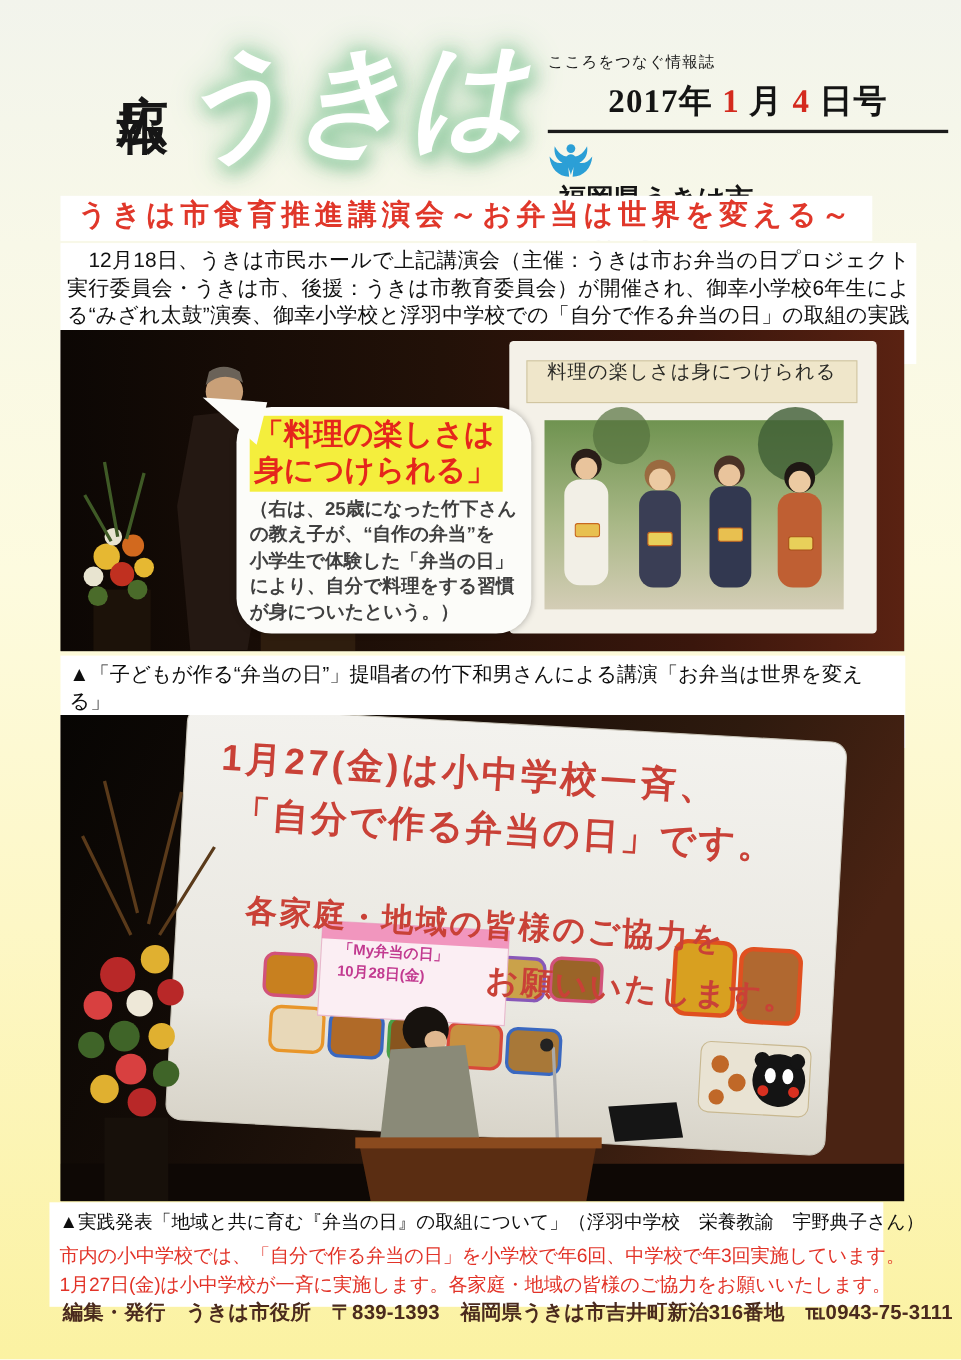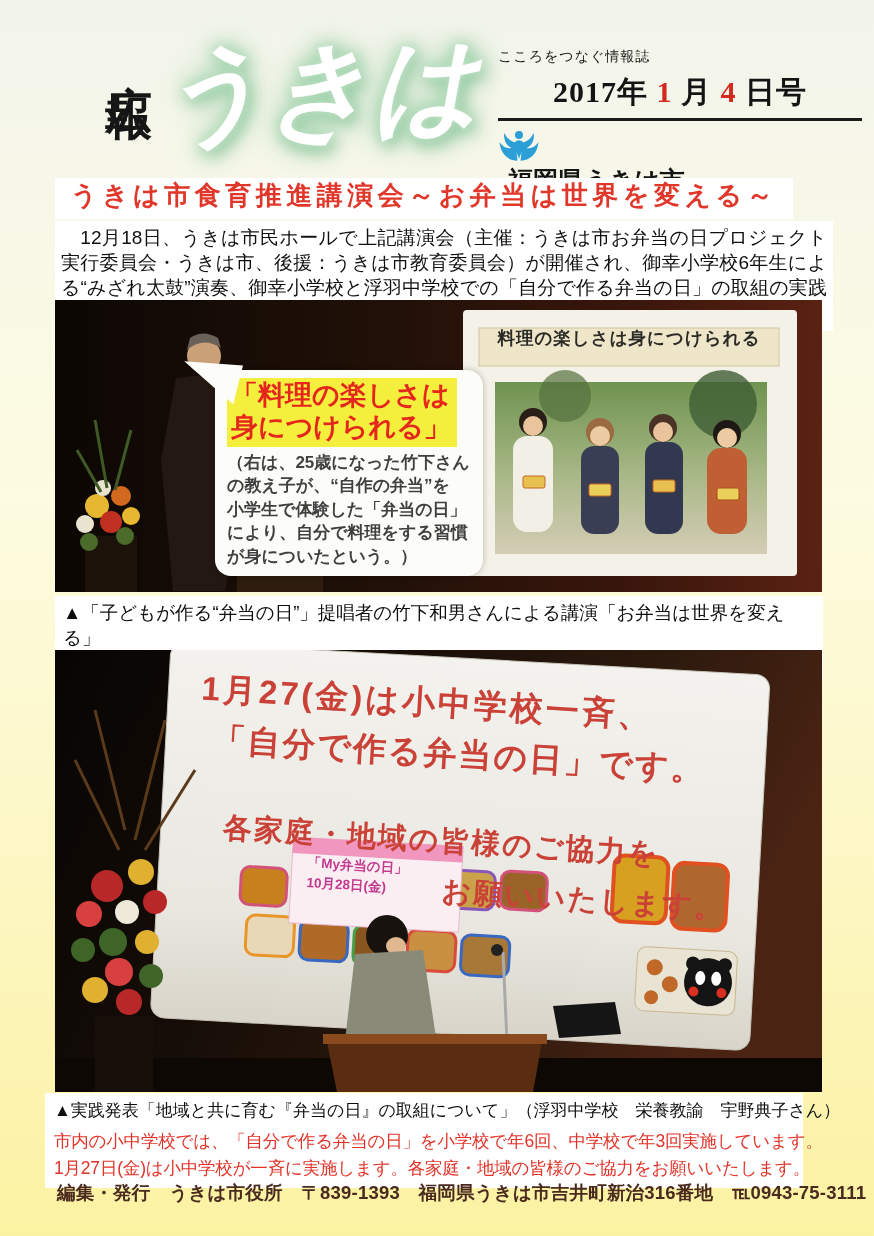--- a/index.html
+++ b/index.html
@@ -51,26 +51,26 @@
     text-align:justify;
   }
   
   .photo{position:absolute;left:55px;overflow:hidden;background:#140b07;}
   .photo1{top:300px;width:767px;height:292px;}
   .photo2{top:650px;width:767px;height:442px;}
   .photo svg{position:absolute;left:0;top:0;}
   .overlay{position:absolute;}
   .slide1-title{
     left:424px;top:26px;width:300px;text-align:center;font-size:17.5px;
-    color:#2a2a26;letter-spacing:1px;font-weight:700;white-space:nowrap;
+    color:#2a2a26;letter-spacing:1px;font-weight:400;white-space:nowrap;
   }
   
   .bubble{
     position:absolute;left:160px;top:70px;width:268px;height:206px;
-    background:#fcfcf9;border-radius:16px;padding:8px 14px 6px 12px;box-sizing:border-box;
+    background:#fcfcf9;border-radius:32px;padding:8px 14px 6px 12px;box-sizing:border-box;
     box-shadow:0 0 6px rgba(0,0,0,.25);
   }
   .bubble-tail{
     position:absolute;left:-34px;top:-12px;width:0;height:0;
     border-right:58px solid #fcfcf9;border-top:10px solid transparent;
     border-bottom:30px solid transparent;transform:rotate(14deg);
   }
   .bubble-hl{
     display:inline-block;background:#f4ee3d;padding:2px 6px 3px 4px;
     color:#e5261c;font-weight:800;font-size:27px;line-height:1.18;white-space:nowrap;

